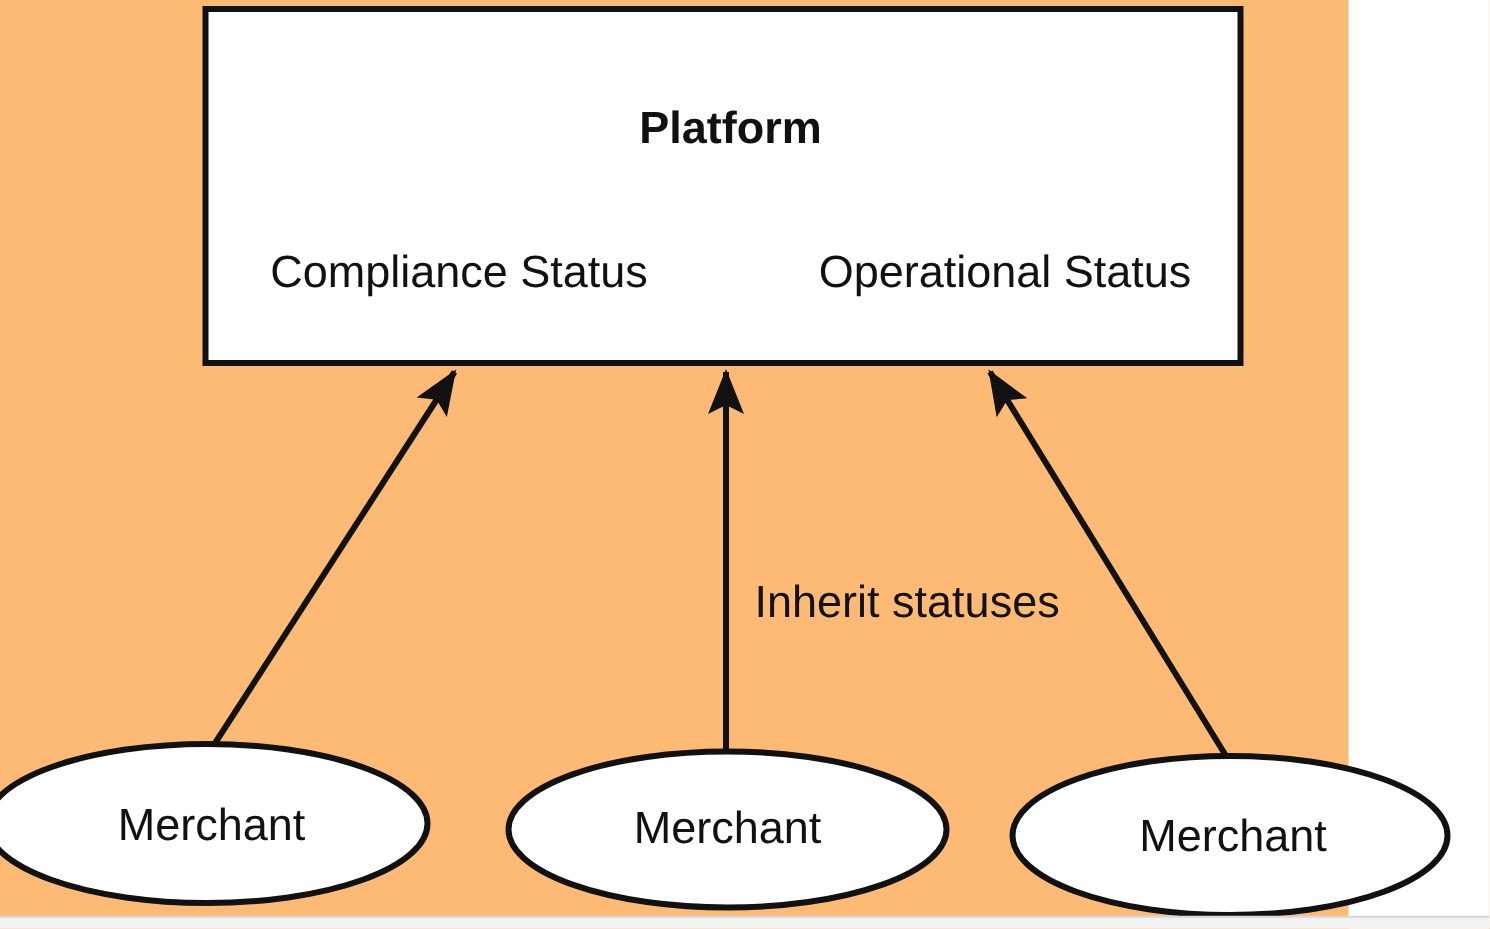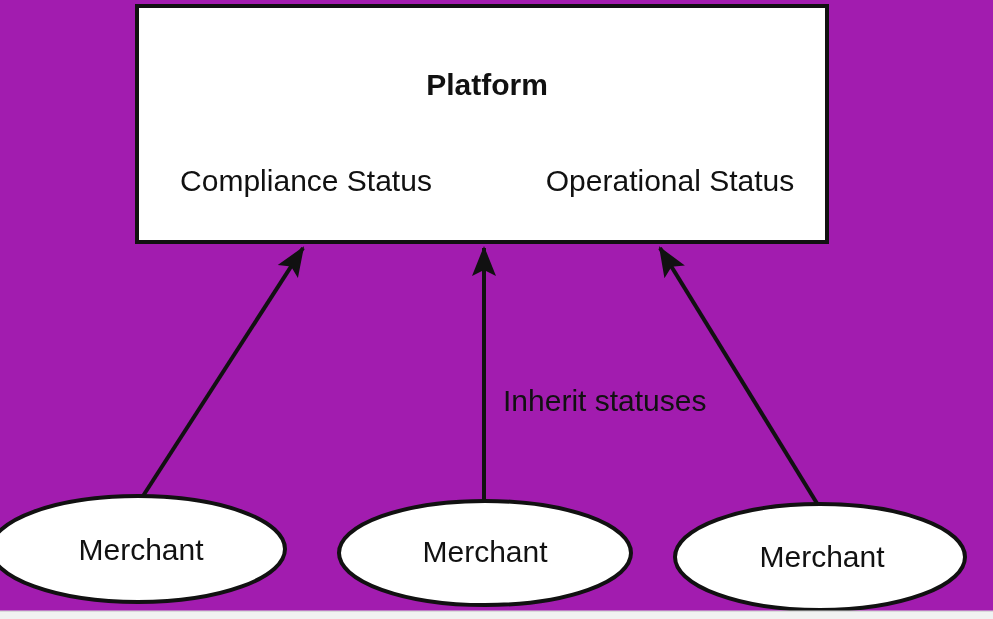--- a/index.html
+++ b/index.html
@@ -5,23 +5,23 @@
   html, body {
     margin: 0;
     padding: 0;
     width: 993px;
     height: 619px;
     overflow: hidden;
     background: #ffffff;
   }
   .stage {
     position: relative;
-    width: 993px;
+    width: 899px;
     height: 619px;
-    background: #a21caf;
+    background: #fdba74;
   }
   svg {
     display: block;
   }
   .node-box {
     fill: #ffffff;
     stroke: #111111;
     stroke-width: 4;
   }
   .node-ellipse {

